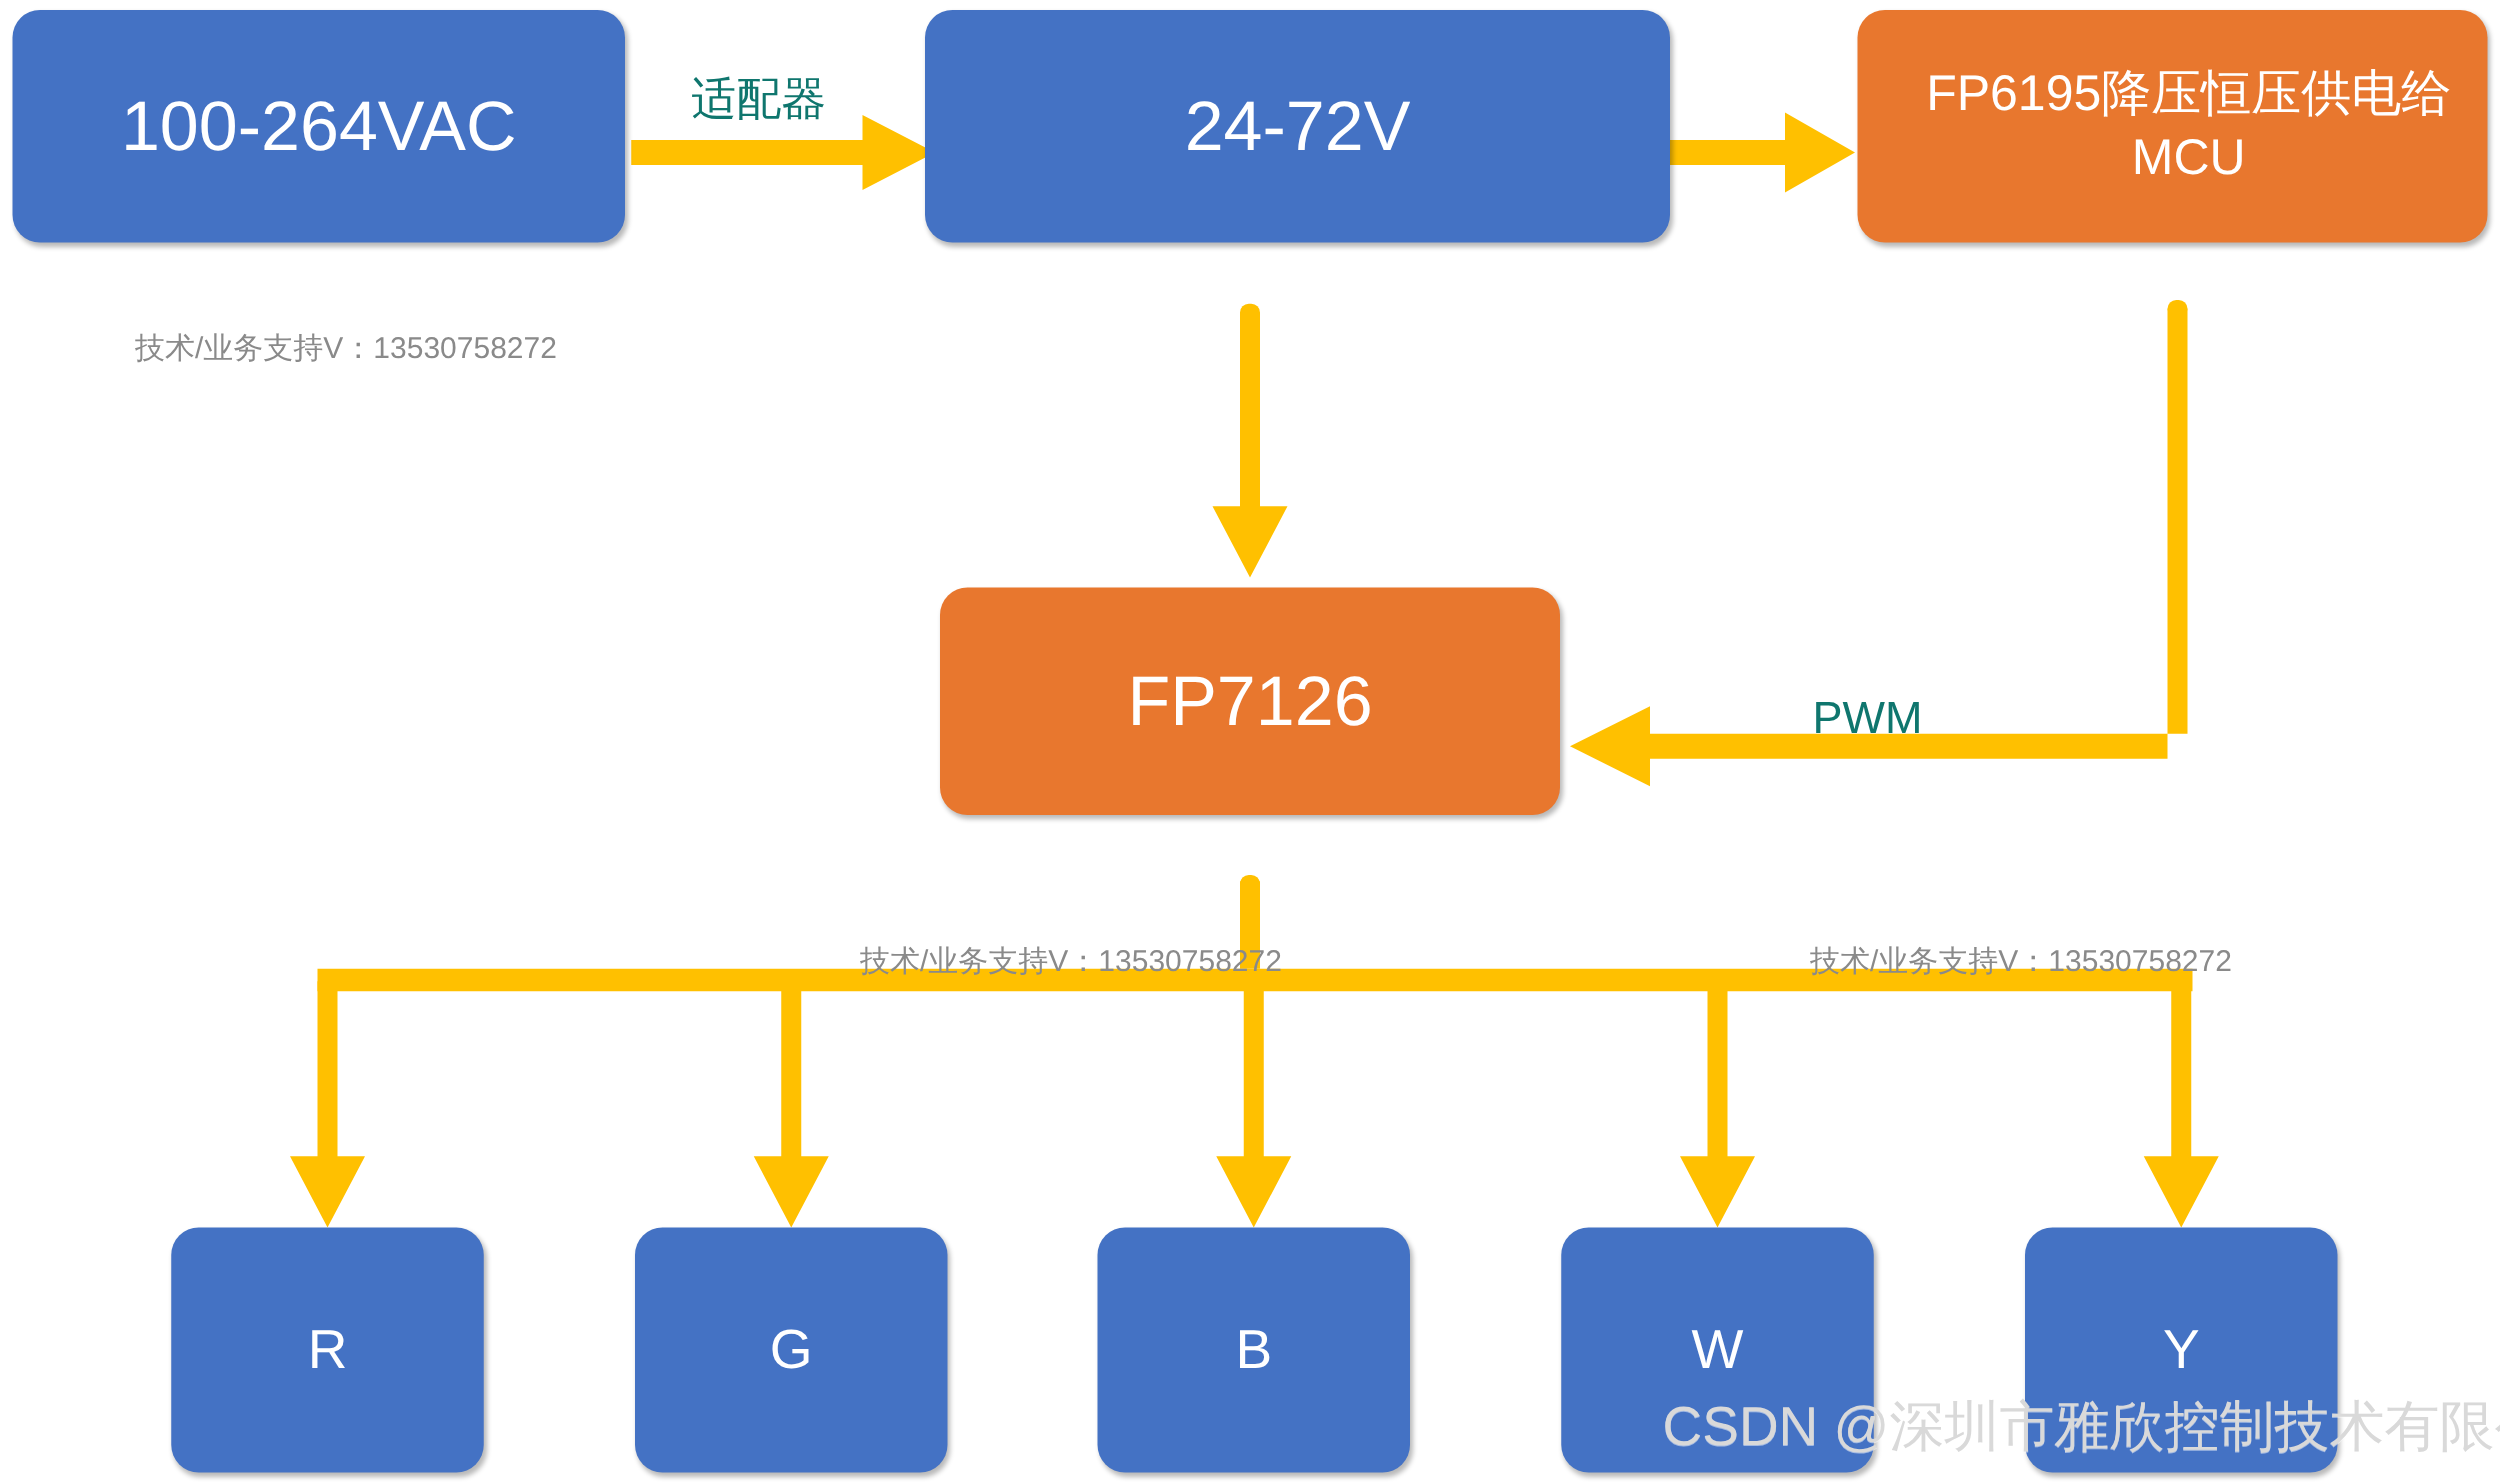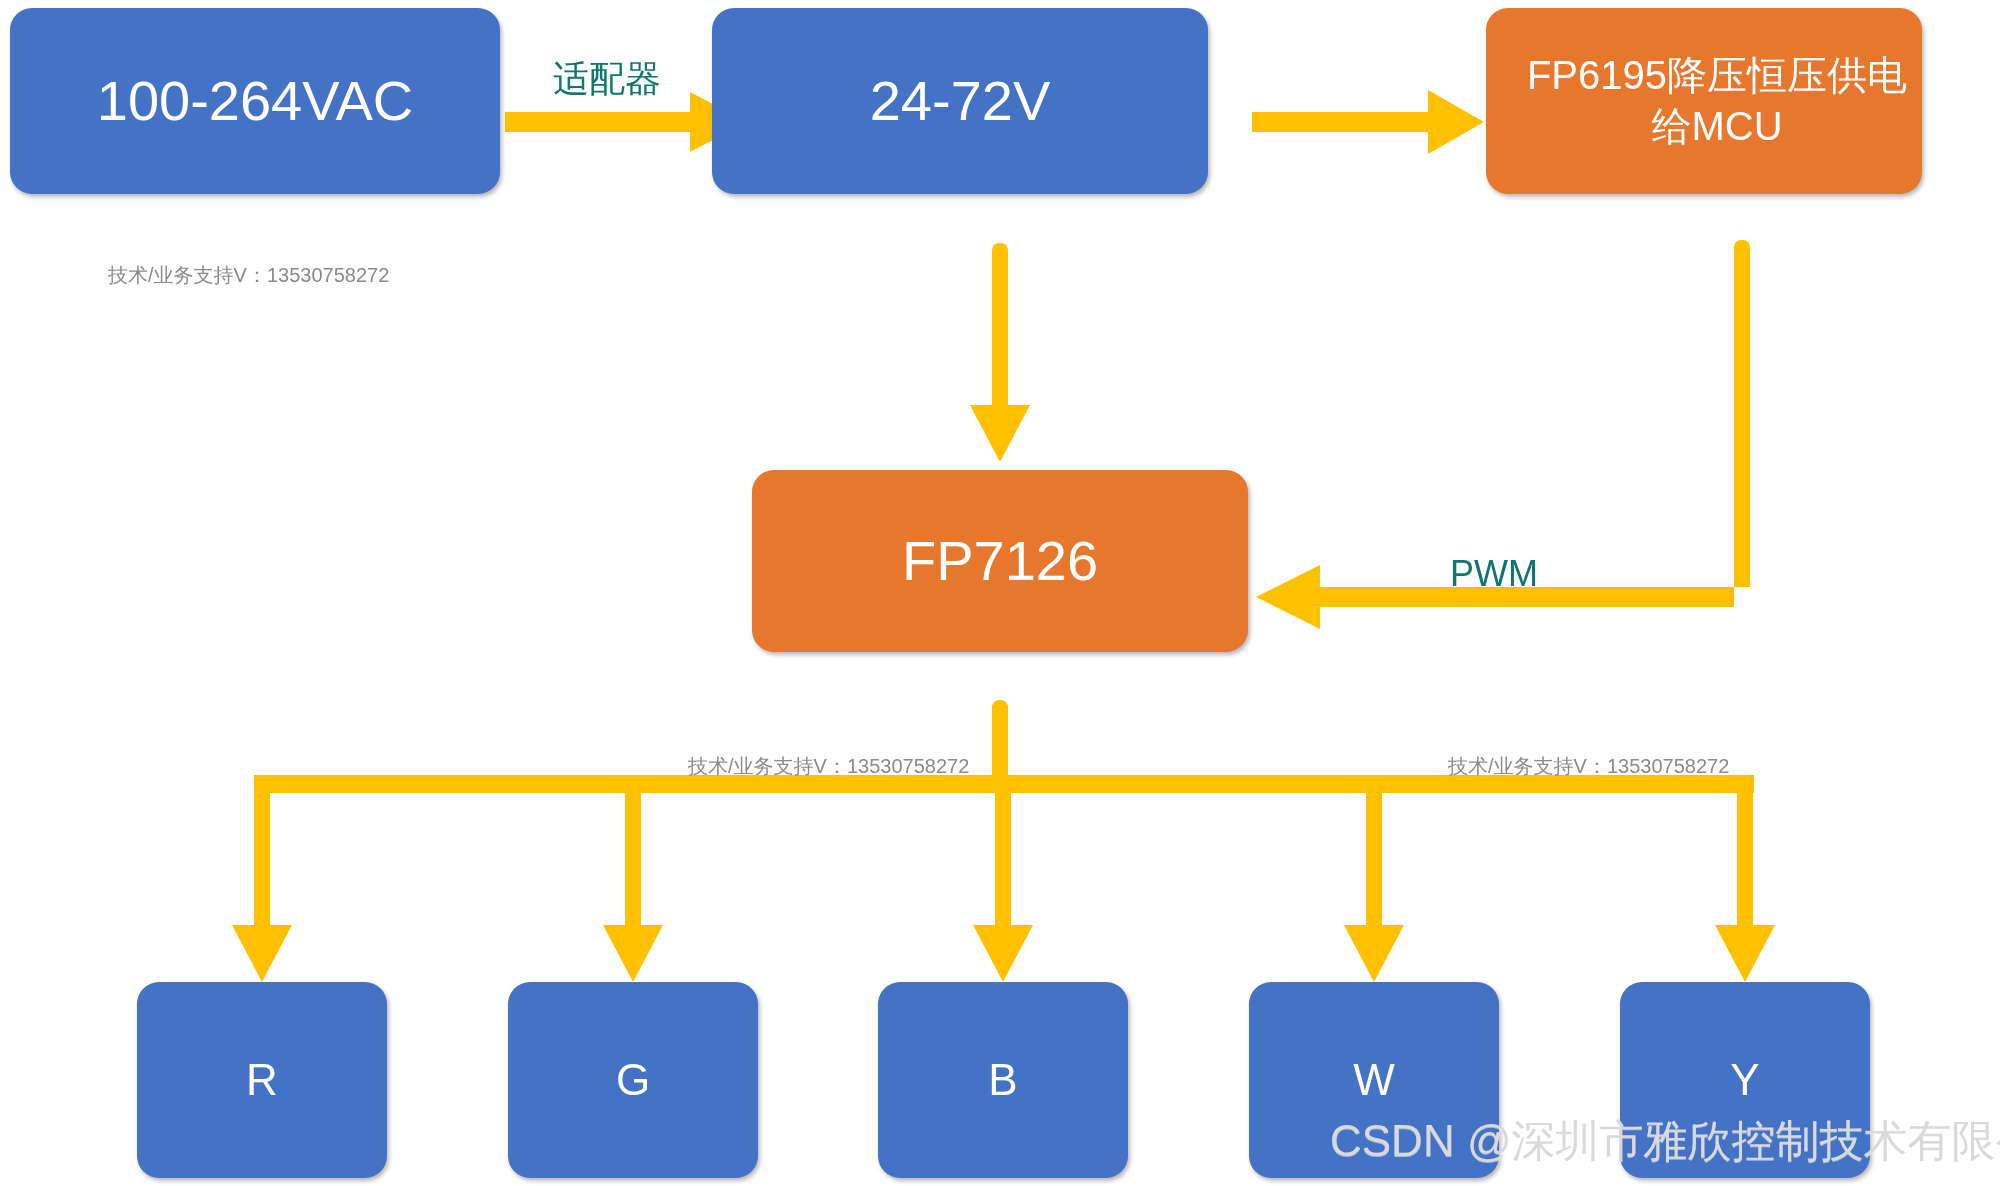--- a/index.html
+++ b/index.html
@@ -47,21 +47,21 @@
   .edge-label {
     position: absolute;
     color: #0f766e;
     font-size: 36px;
     white-space: nowrap;
   }
 
   .wm {
     position: absolute;
     color: #8a8a8a;
-    font-size: 20px;
+    font-size: 24px;
     white-space: nowrap;
     pointer-events: none;
   }
   .wm-csdn {
     position: absolute;
     color: #d9d9d9;
     font-size: 44px;
     white-space: nowrap;
     pointer-events: none;
     text-shadow: 0 1px 0 rgba(255,255,255,0.5);
@@ -108,25 +108,25 @@
       <path d="M 1366 785 L 1382 785 L 1382 925 L 1404 925 L 1374 982 L 1344 925 L 1366 925 Z" fill="#FFC000"></path>
 
       <path d="M 1737 785 L 1753 785 L 1753 925 L 1775 925 L 1745 982 L 1715 925 L 1737 925 Z" fill="#FFC000"></path>
     </g>
   </svg>
 
   <div class="node blue node-big" style="left:10px; top:8px; width:490px; height:186px;">
     <span>100-264VAC</span>
   </div>
 
-  <div class="node blue node-big" style="left:712px; top:8px; width:496px; height:186px;">
+  <div class="node blue node-big" style="left:740px; top:8px; width:596px; height:186px;">
     <span>24-72V</span>
   </div>
 
-  <div class="node orange node-multi" style="left:1486px; top:8px; width:436px; height:186px;padding-left:36px;">
+  <div class="node orange node-multi" style="left:1486px; top:8px; width:504px; height:186px;padding-left:36px;">
     <span>FP6195降压恒压供电给MCU</span>
   </div>
 
   <div class="node orange node-big" style="left:752px; top:470px; width:496px; height:182px;">
     <span>FP7126</span>
   </div>
 
   <div class="node blue node-letter" style="left:137px; top:982px; width:250px; height:196px;">
     <span>R</span>
   </div>

